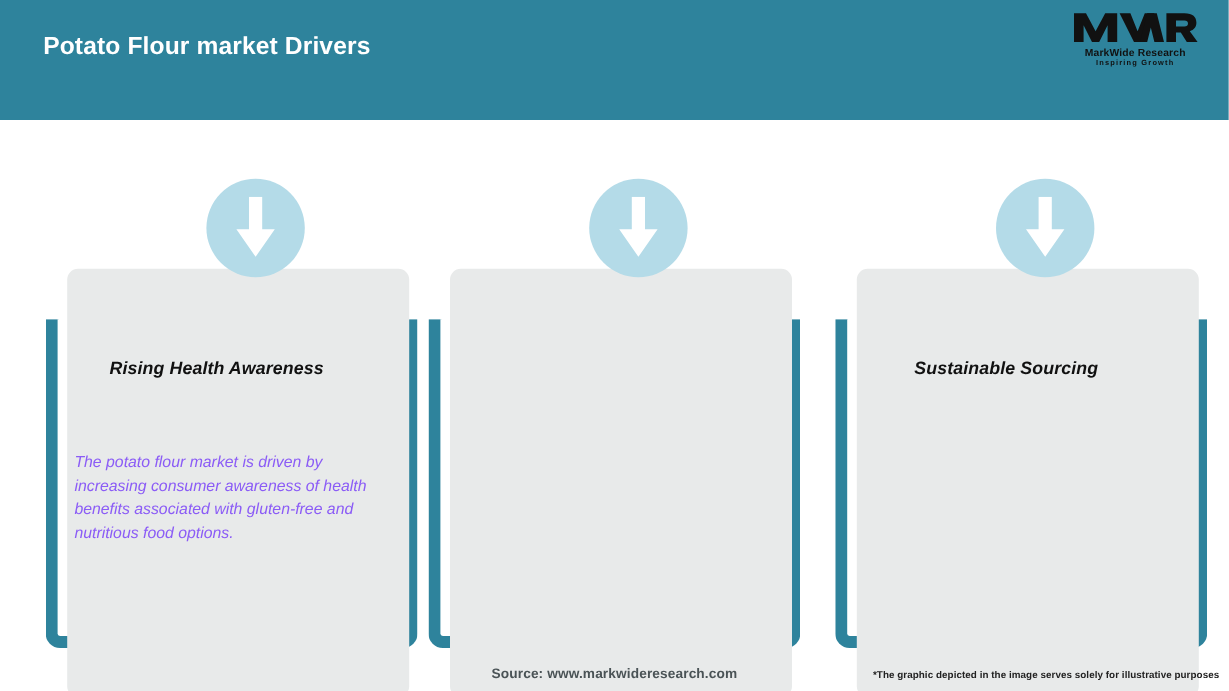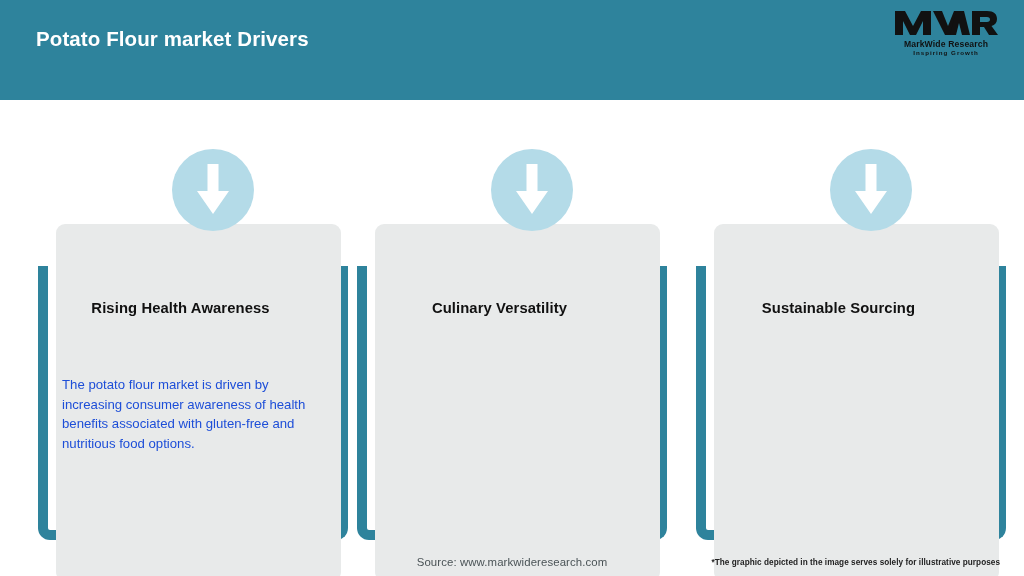--- a/index.html
+++ b/index.html
@@ -75,20 +75,21 @@
     left: 0;
     top: 100px;
     width: 1024px;
     height: 440px;
   }
   .card-wrap {
     position: absolute;
     top: 49px;
     width: 366px;
     height: 390px;
+    font-style: italic;
   }
   .card-wrap.c0 { left: 38px; }
   .card-wrap.c1 { left: 357px; }
   .card-wrap.c2 { left: 696px; }
 
   
   .card-frame {
     position: absolute;
     left: 0;
     top: 117px;
@@ -146,40 +147,40 @@
     letter-spacing: 0.1px;
   }
 
   .card-body {
     position: absolute;
     left: 24px;
     top: 226px;
     width: 254px;
     font-size: 13.2px;
     line-height: 19.6px;
-    color: #1d4ed8;
+    color: #8b5cf6;
     z-index: 4;
     text-align: left;
   }
 
   
   .footer-source {
     position: absolute;
     left: 0;
     top: 556px;
     width: 1024px;
     text-align: center;
     font-size: 11.4px;
-    font-weight: normal;
+    font-weight: bold;
     color: #4a5356;
     letter-spacing: 0.1px;
   }
   .footer-disclaimer {
     position: absolute;
-    right: 24px;
+    right: 8px;
     top: 558px;
     font-size: 8.2px;
     font-weight: bold;
     color: #222222;
     letter-spacing: 0.05px;
     white-space: nowrap;
     margin-left: 25px;
   }
 </style>
 </head>
@@ -217,21 +218,20 @@
   </div>
 
   <div class="card-wrap c1">
     <div class="card-frame"></div>
     <div class="card"></div>
     <div class="card-badge">
       <svg viewBox="0 0 34 52">
         <path d="M11.5 0 L22.5 0 L22.5 27 L33 27 L17 50 L1 27 L11.5 27 Z" fill="#ffffff"></path>
       </svg>
     </div>
-    <div class="card-title">Culinary Versatility</div>
   </div>
 
   <div class="card-wrap c2">
     <div class="card-frame"></div>
     <div class="card"></div>
     <div class="card-badge">
       <svg viewBox="0 0 34 52">
         <path d="M11.5 0 L22.5 0 L22.5 27 L33 27 L17 50 L1 27 L11.5 27 Z" fill="#ffffff"></path>
       </svg>
     </div>

